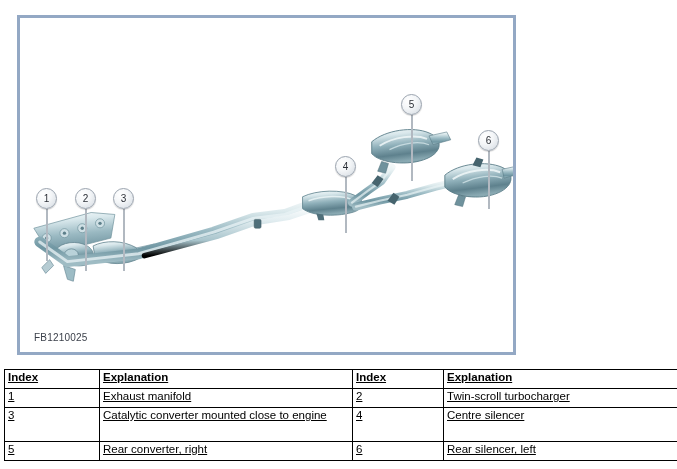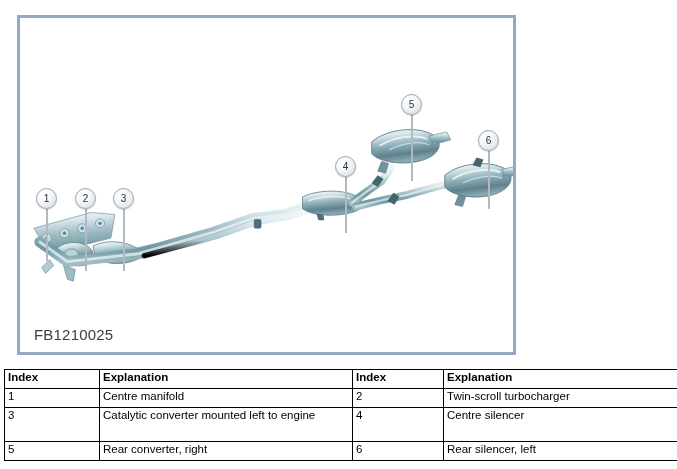--- a/index.html
+++ b/index.html
@@ -31,21 +31,21 @@
     position: absolute;
     left: 0; top: 0;
     width: 100%;
     height: 100%;
   }
 
   #figure-caption {
     position: absolute;
     left: 14px;
     bottom: 9px;
-    font-size: 15px;
+    font-size: 10px;
     color: #3a3f49;
     letter-spacing: 0.2px;
     font-family: "Liberation Sans", sans-serif;
   }
 
   
   .callout {
     position: absolute;
     width: 0; height: 0;
   }
@@ -92,21 +92,21 @@
     padding: 1px 3px 2px 3px;
     vertical-align: top;
     text-align: left;
     line-height: 1.15;
     background: #ffffff;
   }
   #legend-table th {
     font-weight: bold;
   }
   #legend-table tr.row-tall td { height: 30px; }
-  #legend-table tr td, #legend-table tr th { height: 15px; }
+  #legend-table tr td, #legend-table tr th { height: 15px; text-decoration: underline; }
 
   .col-idx { width: 88px; }
   .col-exp { width: 246px; }
   .col-idx2 { width: 84px; }
   .col-exp2 { width: 244px; }
 </style>
 </head>
 <body>
 
 <div id="figure-panel">
@@ -253,27 +253,27 @@
     <tr>
       <th class="col-idx">Index</th>
       <th class="col-exp">Explanation</th>
       <th class="col-idx2">Index</th>
       <th class="col-exp2">Explanation</th>
     </tr>
   </thead>
   <tbody>
     <tr>
       <td>1</td>
-      <td>Centre manifold</td>
+      <td>Exhaust manifold</td>
       <td>2</td>
       <td>Twin-scroll turbocharger</td>
     </tr>
     <tr class="row-tall">
       <td>3</td>
-      <td>Catalytic converter mounted left to engine</td>
+      <td>Catalytic converter mounted close to engine</td>
       <td>4</td>
       <td>Centre silencer</td>
     </tr>
     <tr>
       <td>5</td>
       <td>Rear converter, right</td>
       <td>6</td>
       <td>Rear silencer, left</td>
     </tr>
   </tbody>

